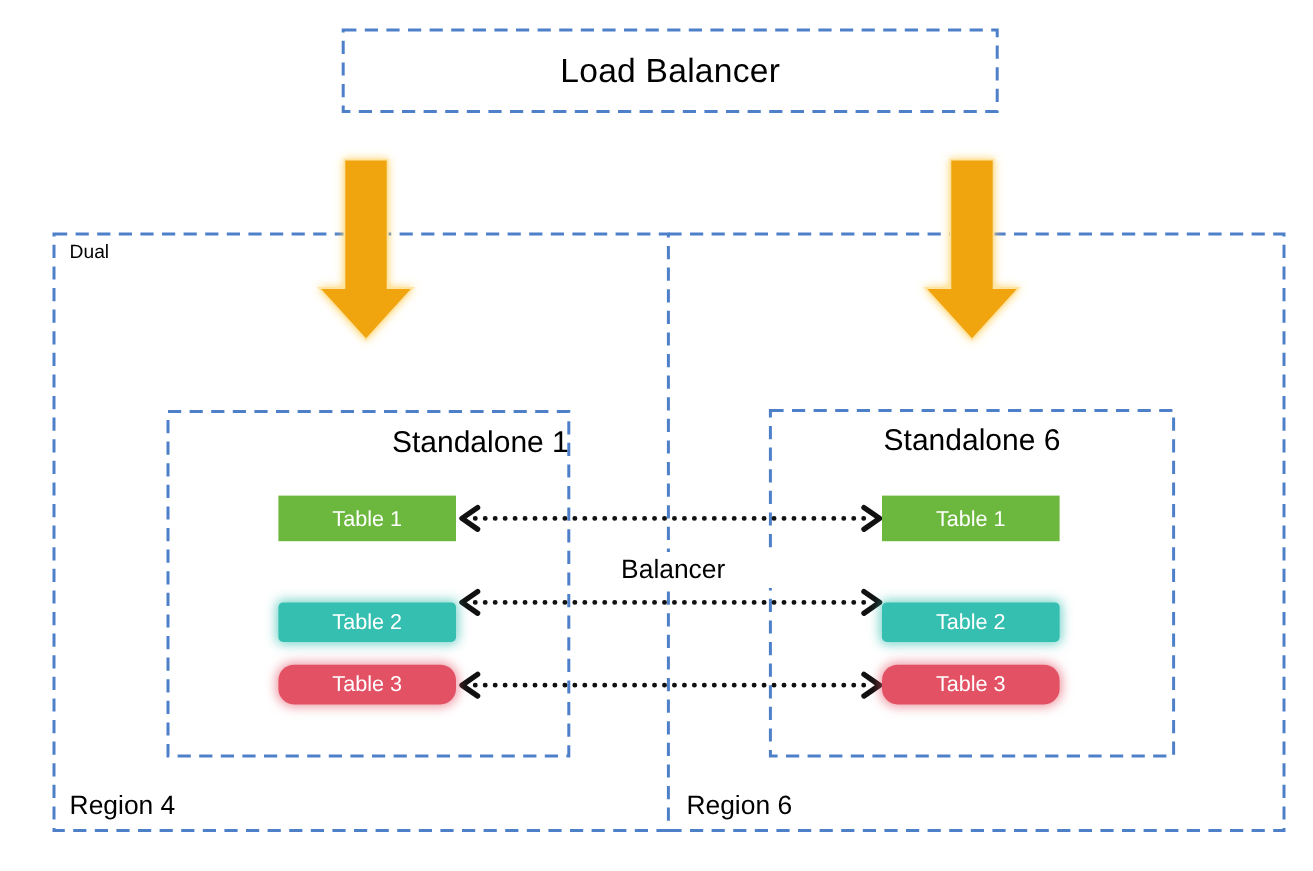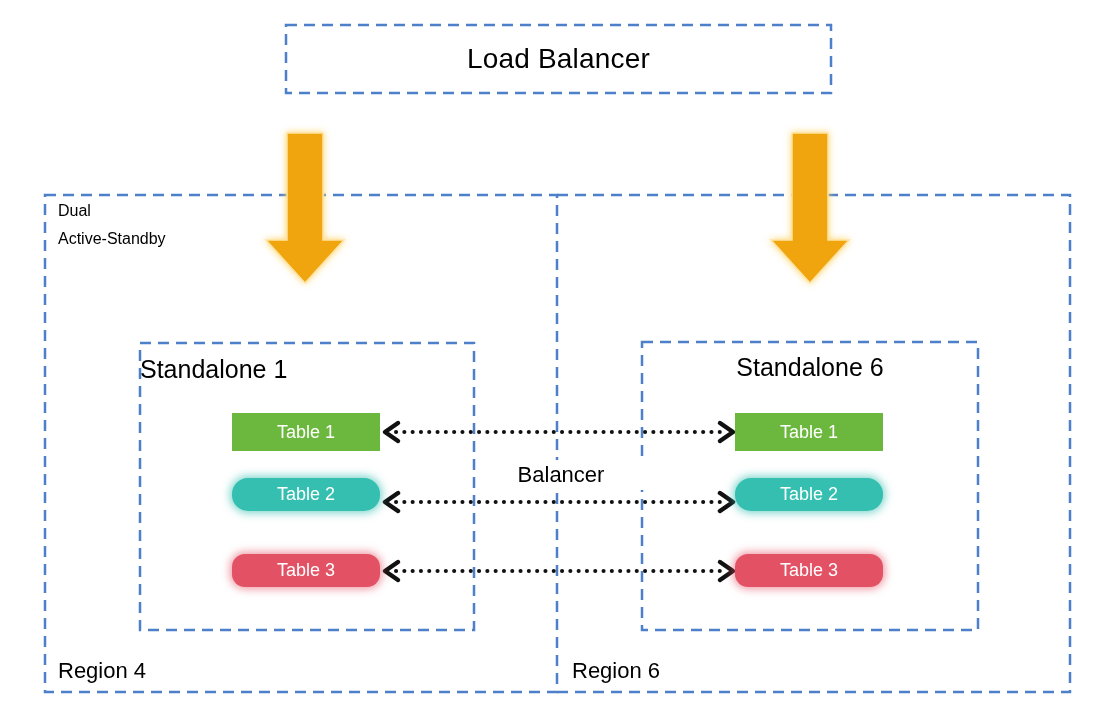--- a/index.html
+++ b/index.html
@@ -34,40 +34,40 @@
     font-size: 16px; line-height: 28px;
   }
   [data-name="region-1-label"] {
     left: 58px; top: 658px; font-size: 22px;
   }
   [data-name="region-2-label"] {
     left: 572px; top: 658px; font-size: 22px;
   }
   [data-name="standalone-1-title"] {
     left: 140px; top: 355px; width: 334px;
-    text-align: left; font-size: 25px;
+    text-align: right; font-size: 25px;
   }
   [data-name="standalone-2-title"] {
     left: 642px; top: 353px; width: 336px;
     text-align: center; font-size: 25px;
   }
   [data-name="replicate-label"] {
     left: 477px; top: 460px; width: 168px;
     text-align: center; font-size: 22px;
     background: #ffffff; padding: 2px 0;
   }
   .table-box {
     width: 148px;
     display: flex; align-items: center; justify-content: center;
     color: #ffffff; font-size: 18px;
   }
   .col-left  { left: 232px; }
   .col-right { left: 735px; }
   .row-1 { top: 413px; height: 38px; }
-  .row-2 { top: 478px; height: 33px; border-radius: 16px; }
+  .row-2 { top: 502px; height: 33px; border-radius: 4px; }
   .row-3 { top: 554px; height: 33px; border-radius: 4px; }
   .glow-teal { box-shadow: 0 0 9px 2px rgba(52,191,176,0.65); }
   .glow-red  { box-shadow: 0 0 9px 2px rgba(227,81,100,0.60); border-radius: 13px; }
 </style>
 </head>
 <body>
 
 <div id="canvas" data-name="architecture-diagram">
 
   <svg id="diagram-svg" data-name="diagram-graphics" viewBox="0 0 1094 726" xmlns="http://www.w3.org/2000/svg">
@@ -107,21 +107,20 @@
       <line x1="396" y1="571" x2="722" y2="571" stroke-dasharray="0.1 8.2"></line>
       <path data-name="arrowhead-left-icon" d="M398,562 L385,571 L398,580" stroke-width="4.5" stroke-dasharray="none"></path>
       <path data-name="arrowhead-right-icon" d="M720,562 L733,571 L720,580" stroke-width="4.5" stroke-dasharray="none"></path>
     </g>
   </svg>
 
   <div class="abs" data-name="load-balancer-label">Load Balancer</div>
 
   <div class="abs" data-name="mode-label">
     <div data-name="mode-label-line1">Dual</div>
-    <div data-name="mode-label-line2">Active-Standby</div>
   </div>
 
   <div class="abs" data-name="region-1-label">Region 4</div>
   <div class="abs" data-name="region-2-label">Region 6</div>
 
   <div class="abs" data-name="standalone-1-title">Standalone 1</div>
   <div class="abs" data-name="standalone-2-title">Standalone 6</div>
 
   <div class="abs" data-name="replicate-label">Balancer</div>
 

